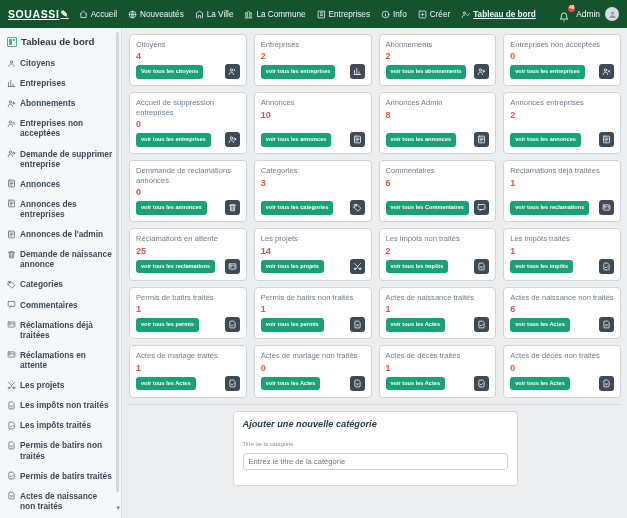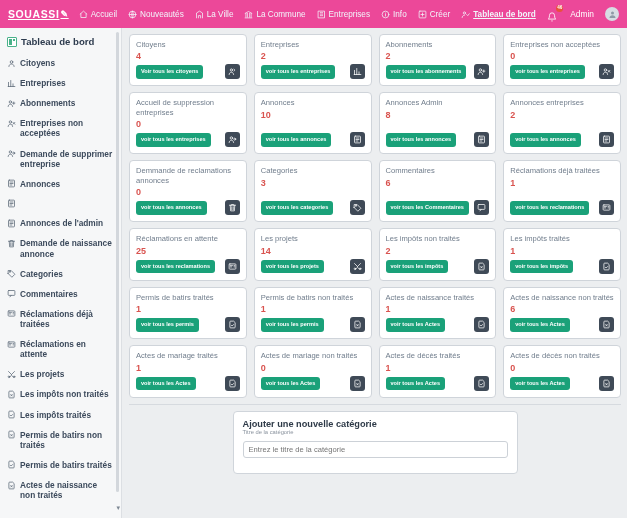--- a/index.html
+++ b/index.html
@@ -6,21 +6,21 @@
   html, body {
     width: 627px; height: 518px;
     font-family: "Liberation Sans", sans-serif;
     background: #eceef0;
     overflow: hidden;
   }
   .app { width: 627px; height: 518px; display: flex; flex-direction: column; }
 
   
   .navbar {
-    height: 28px; background: #ec4899;
+    height: 28px; background: #14532d;
     display: flex; align-items: center;
     padding: 0 8px; flex: 0 0 28px;
     color: #fff;
   }
   .brand {
     font-size: 10.5px; font-weight: bold; letter-spacing: .6px;
     color: #fff; text-decoration: underline;
     display: flex; align-items: center; gap: 1px;
     margin-right: 10px;
   }
@@ -29,21 +29,21 @@
   .nav-item {
     display: flex; align-items: flex-start; gap: 3px;
     font-size: 8.2px; color: #f2f5fb; white-space: nowrap;
   }
   .nav-item.active { text-decoration: underline; font-weight: bold; }
   .nav-ico {
     display: inline-flex; align-items: center; justify-content: center;
     width: 9px; height: 9px;
   }
   .nav-ico svg { width: 9px; height: 9px; display: block; }
-  .nav-right { display: flex; align-items: center; gap: 11px; margin-left: auto; }
+  .nav-right { display: flex; align-items: center; gap: 5px; margin-left: auto; }
   .bell-wrap { position: relative; width: 12px; height: 12px; }
   .bell-wrap svg { width: 10px; height: 10px; }
   .badge {
     position: absolute; top: -3px; right: -4px;
     background: #e8513c; color: #fff;
     font-size: 4.6px; line-height: 6px;
     min-width: 7px; height: 7px; border-radius: 4px;
     text-align: center; padding: 0 1px; font-weight: bold;
   }
   .admin-label { font-size: 8.4px; color: #fff; }
@@ -156,21 +156,22 @@
     flex: 1;
   }
   .form-card {
     width: 285px; background: #fff;
     border: 1px solid #d0d5db; border-radius: 4px;
     padding: 7px 9px 9px 9px;
     height: fit-content;
   }
   .form-title {
     font-size: 9.2px; font-weight: bold; color: #2e3a48;
-    margin-bottom: 0;
+    margin-bottom: 12px;
+    font-style: italic;
   }
   .form-label {
     font-size: 5.8px; color: #8a939e; margin-bottom: 3px;
   }
   .form-input {
     width: 100%; height: 17px;
     border: 1px solid #ccd1d7; border-radius: 3px;
     font-size: 7.6px; color: #9aa2ac;
     padding: 0 5px; font-family: "Liberation Sans", sans-serif;
     background: #fff; outline: none;
@@ -344,20 +345,21 @@
             </span>
             <span>Annonces</span>
           </div>
           <div class="side-item">
             <span class="si">
               <svg viewBox="0 0 24 24" fill="none" stroke="currentColor" stroke-width="2" stroke-linecap="round" stroke-linejoin="round">
                 <rect x="4" y="3" width="16" height="18" rx="2"></rect>
                 <path d="M8 8h8M8 12h8M8 16h5"></path>
               </svg>
             </span>
+            <span>Annonces des entreprises</span>
           </div>
           <div class="side-item">
             <span class="si">
               <svg viewBox="0 0 24 24" fill="none" stroke="currentColor" stroke-width="2" stroke-linecap="round" stroke-linejoin="round">
                 <rect x="4" y="3" width="16" height="18" rx="2"></rect>
                 <path d="M8 8h8M8 12h8M8 16h5"></path>
               </svg>
             </span>
             <span>Annonces de l'admin</span>
           </div>

